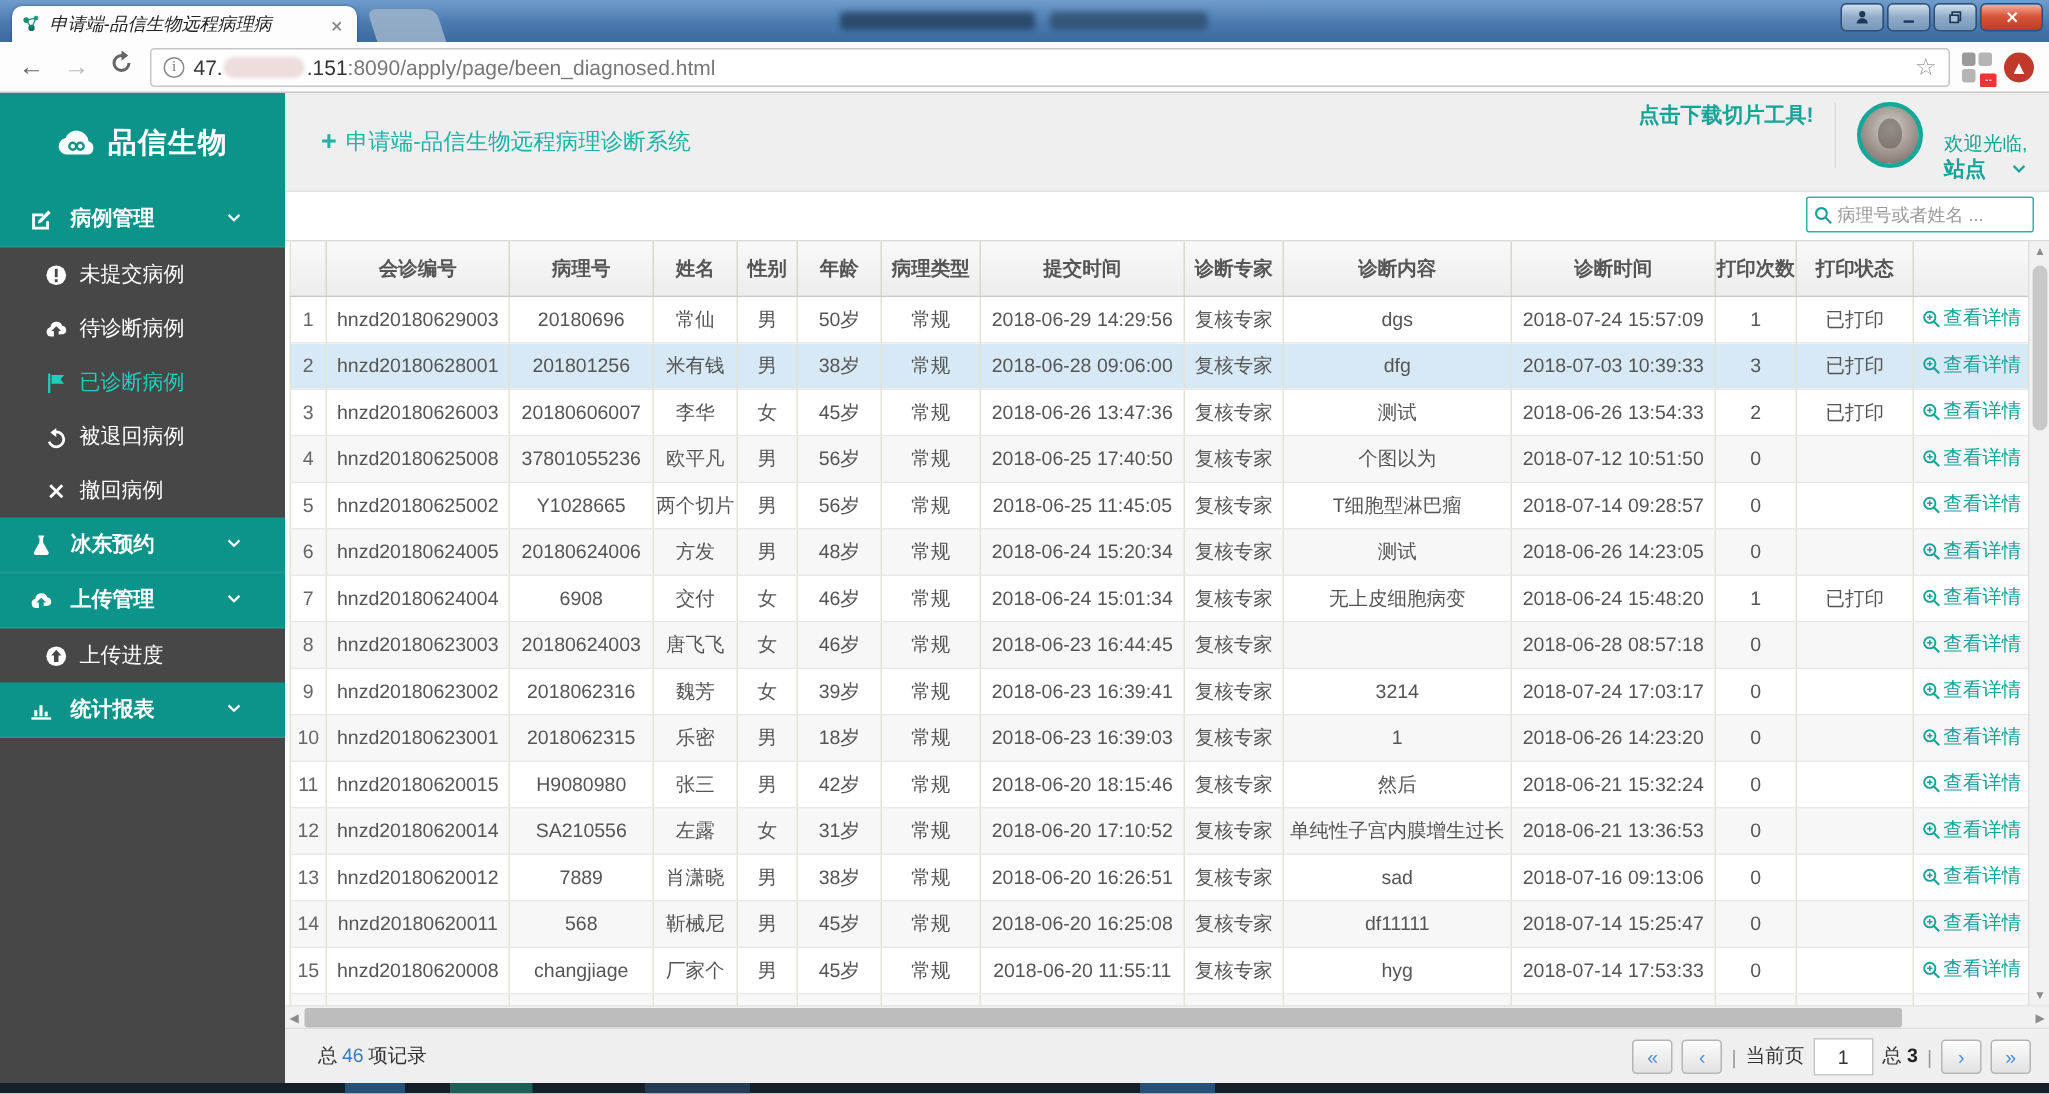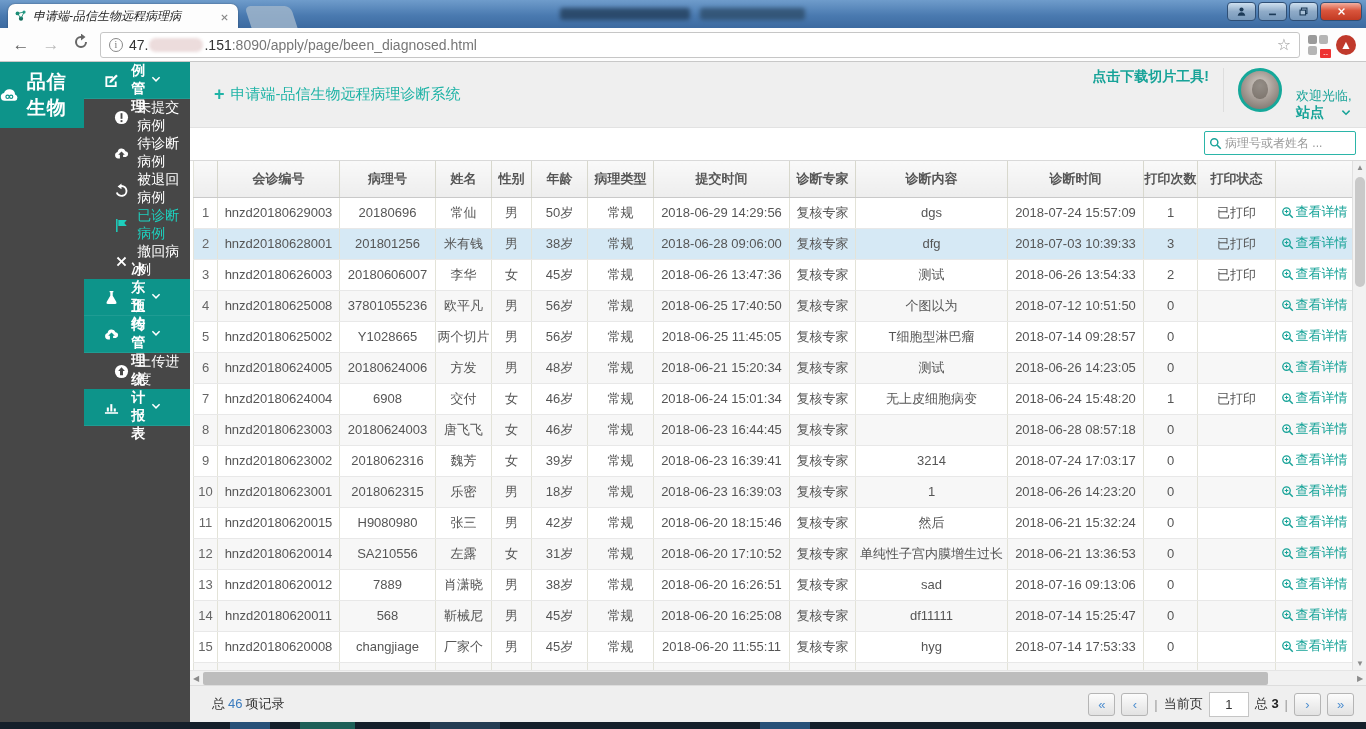--- a/index.html
+++ b/index.html
@@ -37,21 +37,21 @@
   .ext-ic { width:20px; height:20px; position:relative; }
   .ext-ic .sq { position:absolute; background:#9a9a9a; width:9px; height:9px; border-radius:2px; }
   .ext-ic .sq.a{left:0;top:0;} .ext-ic .sq.b{right:0;top:0;background:#b5b5b5;} .ext-ic .sq.c{left:0;bottom:0;background:#b5b5b5;}
   .ext-badge { position:absolute; right:-3px; bottom:-3px; background:#e33; color:#fff; font-size:7px; padding:1px 3px; border-radius:1px; }
   .adb-ic { width:20px; height:20px; border-radius:50%; background:#c0392b; color:#fff; display:flex; align-items:center; justify-content:center; font-size:12px; }
 
   
   .app { display:flex; height:660px; }
 
   
-  .sidebar { width:190px; background:#474747; flex:0 0 auto; display:flex; flex-direction:row; }
+  .sidebar { width:190px; background:#474747; flex:0 0 auto; display:flex; flex-direction:column; }
   .logo { height:66px; background:#0d948a; color:#fff; display:flex; align-items:center; justify-content:center; gap:8px; font-size:19px; font-weight:bold; letter-spacing:1px; }
   .logo svg { width:26px; height:20px; }
   .sb-group { height:37px; background:#0d948a; color:#fff; display:flex; align-items:center; padding:0 28px 0 20px; font-size:14px; font-weight:bold; cursor:pointer; border-bottom:1px solid rgba(255,255,255,.08); }
   .sb-group .glabel { margin-left:12px; }
   .sb-group .chev { margin-left:auto; }
   .sb-item { height:36px; color:#fff; display:flex; align-items:center; padding-left:30px; font-size:14px; cursor:pointer; }
   .sb-item .ilabel { margin-left:8px; }
   .sb-item.active { color:#1ecfbd; }
   .ic { display:inline-flex; align-items:center; justify-content:center; }
   .ic svg { width:15px; height:15px; }
@@ -234,36 +234,36 @@
             <span class="ilabel">未提交病例</span>
           </div>
           <div class="sb-item">
             <span class="ic ">
               <svg viewBox="0 0 16 16" fill="currentColor">
                 <path d="M4.3 13.2a3.4 3.4 0 0 1-.5-6.7A4.4 4.4 0 0 1 12.3 5.5a3.1 3.1 0 0 1 .4 6.1l-3 .1V9.2h1.8L8 5.9 4.5 9.2h1.8v4z"></path>
               </svg>
             </span>
             <span class="ilabel">待诊断病例</span>
           </div>
-          <div class="sb-item">
-            <span class="ic ">
-              <svg viewBox="0 0 16 16" fill="currentColor">
-                <path d="M8 1.7a6.3 6.3 0 1 1-6 8.2l1.9-.6A4.3 4.3 0 1 0 8 3.7v2.6L3.8 3.2 8 0z" transform="translate(0 1.5)"></path>
-              </svg>
-            </span>
-            <span class="ilabel">被退回病例</span>
-          </div>
           <div class="sb-item active">
             <span class="ic ">
               <svg viewBox="0 0 16 16" fill="currentColor">
                 <path d="M2.2 1h1.6v14H2.2z"></path>
                 <path d="M4.6 2.2h9l-2.6 3.1 2.6 3.1h-9z"></path>
               </svg>
             </span>
             <span class="ilabel">已诊断病例</span>
+          </div>
+          <div class="sb-item">
+            <span class="ic ">
+              <svg viewBox="0 0 16 16" fill="currentColor">
+                <path d="M8 1.7a6.3 6.3 0 1 1-6 8.2l1.9-.6A4.3 4.3 0 1 0 8 3.7v2.6L3.8 3.2 8 0z" transform="translate(0 1.5)"></path>
+              </svg>
+            </span>
+            <span class="ilabel">被退回病例</span>
           </div>
           <div class="sb-item">
             <span class="ic ">
               <svg viewBox="0 0 16 16" fill="currentColor">
                 <path d="M3 4.4L4.4 3 8 6.6 11.6 3 13 4.4 9.4 8 13 11.6 11.6 13 8 9.4 4.4 13 3 11.6 6.6 8z"></path>
               </svg>
             </span>
             <span class="ilabel">撤回病例</span>
           </div>
           <div class="sb-group">
@@ -519,21 +519,21 @@
                   </a></td>
               </tr>
               <tr class="">
                 <td>6</td>
                 <td>hnzd20180624005</td>
                 <td>20180624006</td>
                 <td>方发</td>
                 <td>男</td>
                 <td>48岁</td>
                 <td>常规</td>
-                <td>2018-06-21 15:20:34</td>
+                <td>2018-06-24 15:20:34</td>
                 <td>复核专家</td>
                 <td>测试</td>
                 <td>2018-06-26 14:23:05</td>
                 <td>0</td>
                 <td></td>
                 <td class="act"><a>
                     <span class="ic ">
                       <svg viewBox="0 0 16 16" fill="currentColor">
                         <circle cx="6.8" cy="6.8" r="4.6" fill="none" stroke="currentColor" stroke-width="1.6"></circle>
                         <path d="M4.6 6.8h4.4M6.8 4.6V9" stroke="currentColor" stroke-width="1.3" fill="none"></path>

